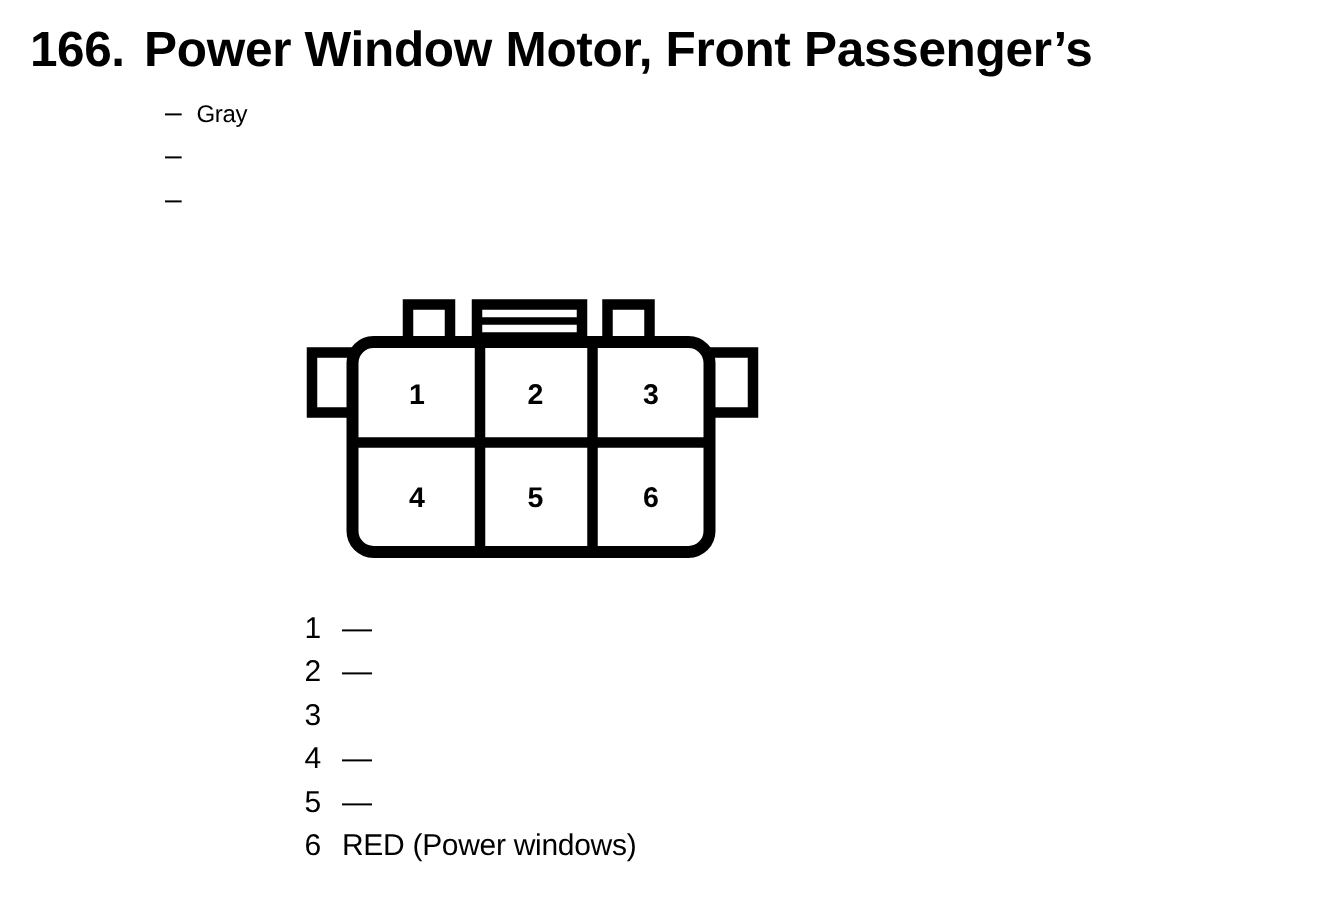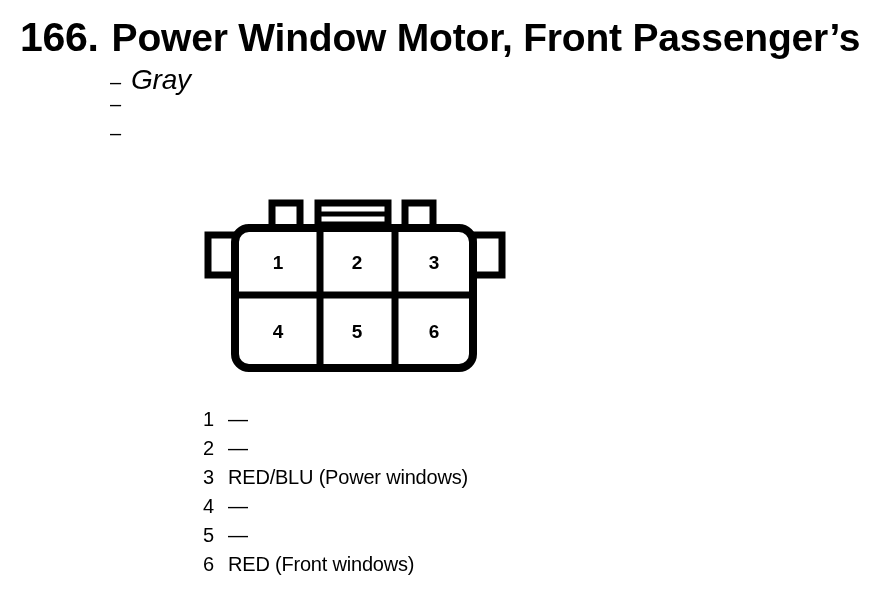--- a/index.html
+++ b/index.html
@@ -23,26 +23,26 @@
     position: absolute;
     left: 20px;
     top: 14px;
     width: 870px;
     height: 44px;
     display: flex;
     align-items: baseline;
     white-space: nowrap;
   }
   #heading .hnum {
-    font-size: 41px;
+    font-size: 33px;
     font-weight: bold;
     letter-spacing: -0.3px;
   }
   #heading .htitle {
-    font-size: 39px;
+    font-size: 33px;
     font-weight: bold;
     letter-spacing: -0.2px;
     margin-left: 13px;
     text-align: right;
   }
 
   
   #spec-list {
     position: absolute;
     left: 110px;
@@ -54,23 +54,22 @@
     align-items: baseline;
     height: 29px;
     white-space: nowrap;
   }
   .spec-dash {
     font-size: 20px;
     width: 21px;
     flex: 0 0 21px;
   }
   .spec-text {
-    font-size: 28px;
+    font-size: 16px;
     letter-spacing: -0.2px;
-    font-style: italic;
   }
 
   
   #connector-figure {
     position: absolute;
     left: 195px;
     top: 190px;
     width: 320px;
     height: 190px;
   }
@@ -166,27 +165,26 @@
   <div class="legend-row">
     <span class="legend-num">1</span>
     <span class="legend-desc">—</span>
   </div>
   <div class="legend-row">
     <span class="legend-num">2</span>
     <span class="legend-desc">—</span>
   </div>
   <div class="legend-row">
     <span class="legend-num">3</span>
-    <span class="legend-desc">RED/BLU (Power windows)</span>
   </div>
   <div class="legend-row">
     <span class="legend-num">4</span>
     <span class="legend-desc">—</span>
   </div>
   <div class="legend-row">
     <span class="legend-num">5</span>
     <span class="legend-desc">—</span>
   </div>
   <div class="legend-row">
     <span class="legend-num">6</span>
-    <span class="legend-desc">RED (Front windows)</span>
+    <span class="legend-desc">RED (Power windows)</span>
   </div>
 </div>
 
 </body></html>

